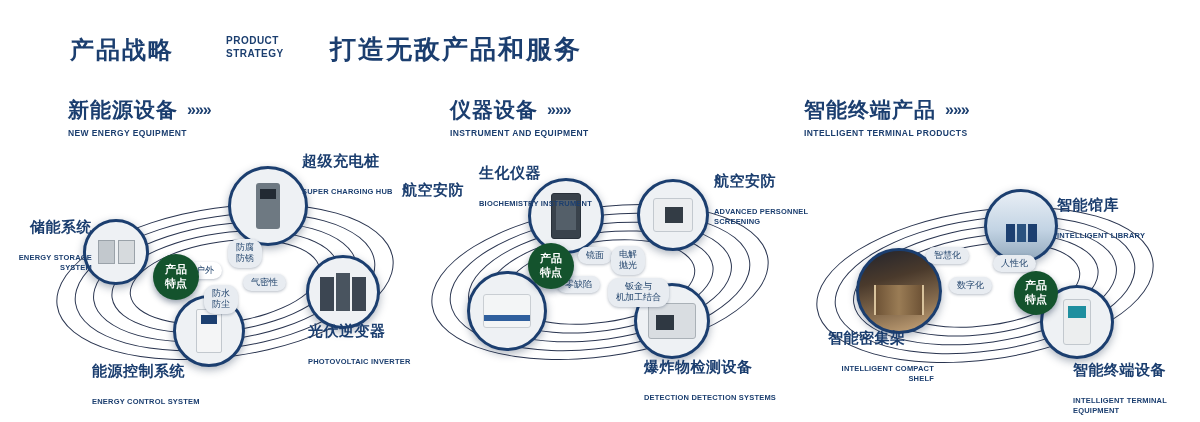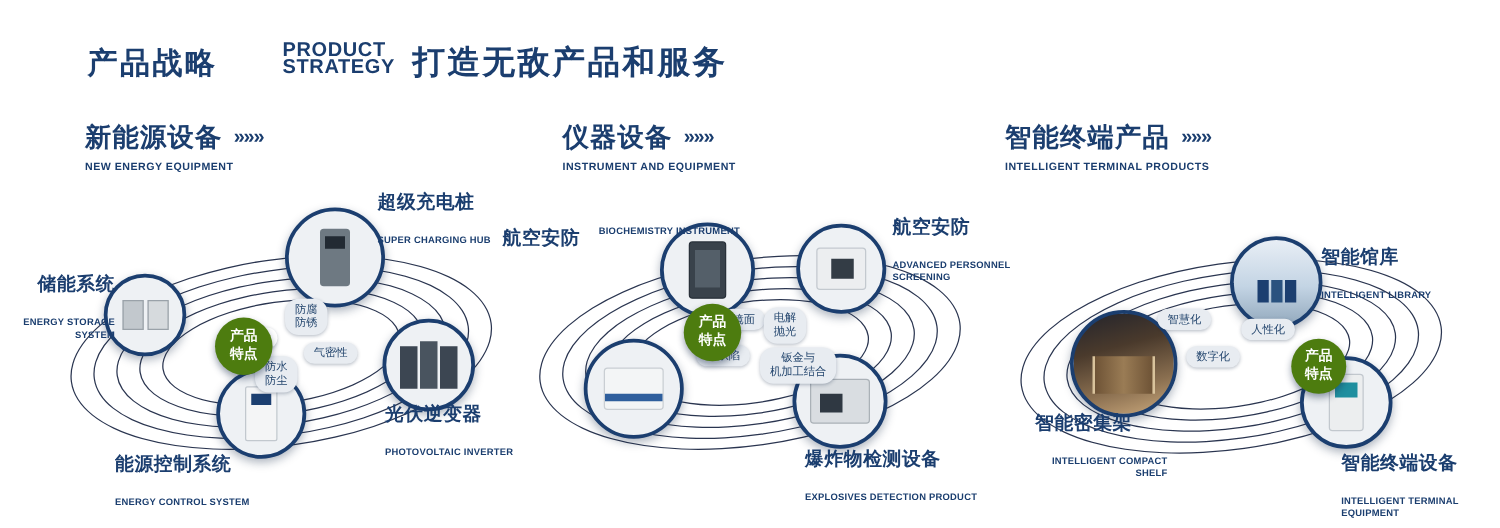--- a/index.html
+++ b/index.html
@@ -2,45 +2,45 @@
 <html><head>
 <meta charset="utf-8">
 <style>
   * { box-sizing: border-box; margin: 0; padding: 0; }
   html,body { background:#ffffff; }
   body { font-family: "Liberation Sans", "DejaVu Sans", sans-serif; }
   .canvas { position:relative; width:1200px; height:422px; background:#ffffff; overflow:hidden; color:#1b3e6f; }
 
   
   .hdr-title { position:absolute; left:70px; top:10px; font-size:24px; font-weight:bold; letter-spacing:2px; z-index:6;margin-top:24px; }
-  .hdr-sub { position:absolute; left:226px; top:34px; font-size:16px; font-weight:bold; line-height:13px; letter-spacing:.5px; z-index:6; }
+  .hdr-sub { position:absolute; left:226px; top:34px; font-size:10px; font-weight:bold; line-height:13px; letter-spacing:.5px; z-index:6; }
   .hdr-tag { position:absolute; left:330px; top:32px; font-size:26px; font-weight:bold; letter-spacing:2px; z-index:6; }
 
   
   .sec-head { position:absolute; z-index:6; }
   .sec-head .row { display:flex; align-items:center; gap:9px; }
   .sec-head .cn { font-size:21px; font-weight:bold; letter-spacing:1px; }
   .sec-head .arr { font-size:16px; font-weight:bold; letter-spacing:-1px; }
   .sec-head .en { font-size:8.5px; font-weight:bold; letter-spacing:.4px; margin-top:4px; }
 
   
   .orbits { position:absolute; width:0; height:0; z-index:1; }
   .ring { position:absolute; left:0; top:0; transform:translate(-50%,-50%) rotate(-8deg); border:1px solid #2a3550; border-radius:50%; }
 
   
   .pcircle { position:absolute; z-index:3; border:3px solid #1b3e6f; border-radius:50%; background:#eef1f4;
              box-shadow:0 3px 8px rgba(20,40,70,.35); overflow:hidden; display:flex; align-items:center; justify-content:center; }
   .photo-library { background:linear-gradient(180deg,#e8eef5 0%,#c3d4e4 55%,#93a9bd 100%); }
   .photo-shelf { background:linear-gradient(165deg,#23242c 0%,#4a3a2c 35%,#8a6f50 70%,#caa87c 100%); }
 
   
-  .badge { position:absolute; z-index:5; background:#4d7c0f; color:#ffffff; border-radius:50%;
+  .badge { position:absolute; z-index:5; background:#14532d; color:#ffffff; border-radius:50%;
            display:flex; align-items:center; justify-content:center; text-align:left;
            font-weight:bold; font-size:11px; line-height:1.25; white-space:pre-line;
-           box-shadow:0 3px 6px rgba(20,40,70,.45);margin-left:19px; }
+           box-shadow:0 3px 6px rgba(20,40,70,.45); }
 
   
   .tag { position:absolute; z-index:4; background:#e8ecf1; color:#24466e; border-radius:11px;
          padding:3px 8px; font-size:9px; line-height:1.25; text-align:center; white-space:pre-line;
          box-shadow:0 1px 3px rgba(20,40,70,.3); }
   .tag.white { background:#ffffff; }
 
   
   .plabel { position:absolute; z-index:5; }
   .plabel .cn { font-size:15px; font-weight:bold; letter-spacing:.5px; }
@@ -186,29 +186,30 @@
   <div class="tag" style="left:578px;top:247px">镜面</div>
   <div class="tag" style="left:611px;top:246px">电解
 抛光</div>
   <div class="tag" style="left:557px;top:276px">零缺陷</div>
   <div class="tag" style="left:608px;top:278px">钣金与
 机加工结合</div>
 
   <div class="cn-only" style="left:402px;top:181px">航空安防</div>
 
   <div class="plabel" style="left:479px;top:164px">
+    <div class="cn">生化仪器</div>
     <div class="en">BIOCHEMISTRY INSTRUMENT</div>
   </div>
   <div class="plabel" style="left:714px;top:172px;width:102px">
     <div class="cn">航空安防</div>
     <div class="en">ADVANCED PERSONNEL SCREENING</div>
   </div>
   <div class="plabel" style="left:644px;top:358px">
     <div class="cn">爆炸物检测设备</div>
-    <div class="en">EXPLOSIVES DETECTION PRODUCT</div>
+    <div class="en">DETECTION DETECTION SYSTEMS</div>
   </div>
 
   <div class="pcircle photo-library" style="left:984px;top:189px;width:74px;height:74px">
     <div style="display:flex;gap:2px;margin-top:14px">
       <div style="width:9px;height:18px;background:#1c3f70"></div>
       <div style="width:9px;height:18px;background:#2a527f"></div>
       <div style="width:9px;height:18px;background:#1c3f70"></div>
     </div>
   </div>
   <div class="pcircle photo-shelf" style="left:856px;top:248px;width:86px;height:86px">

